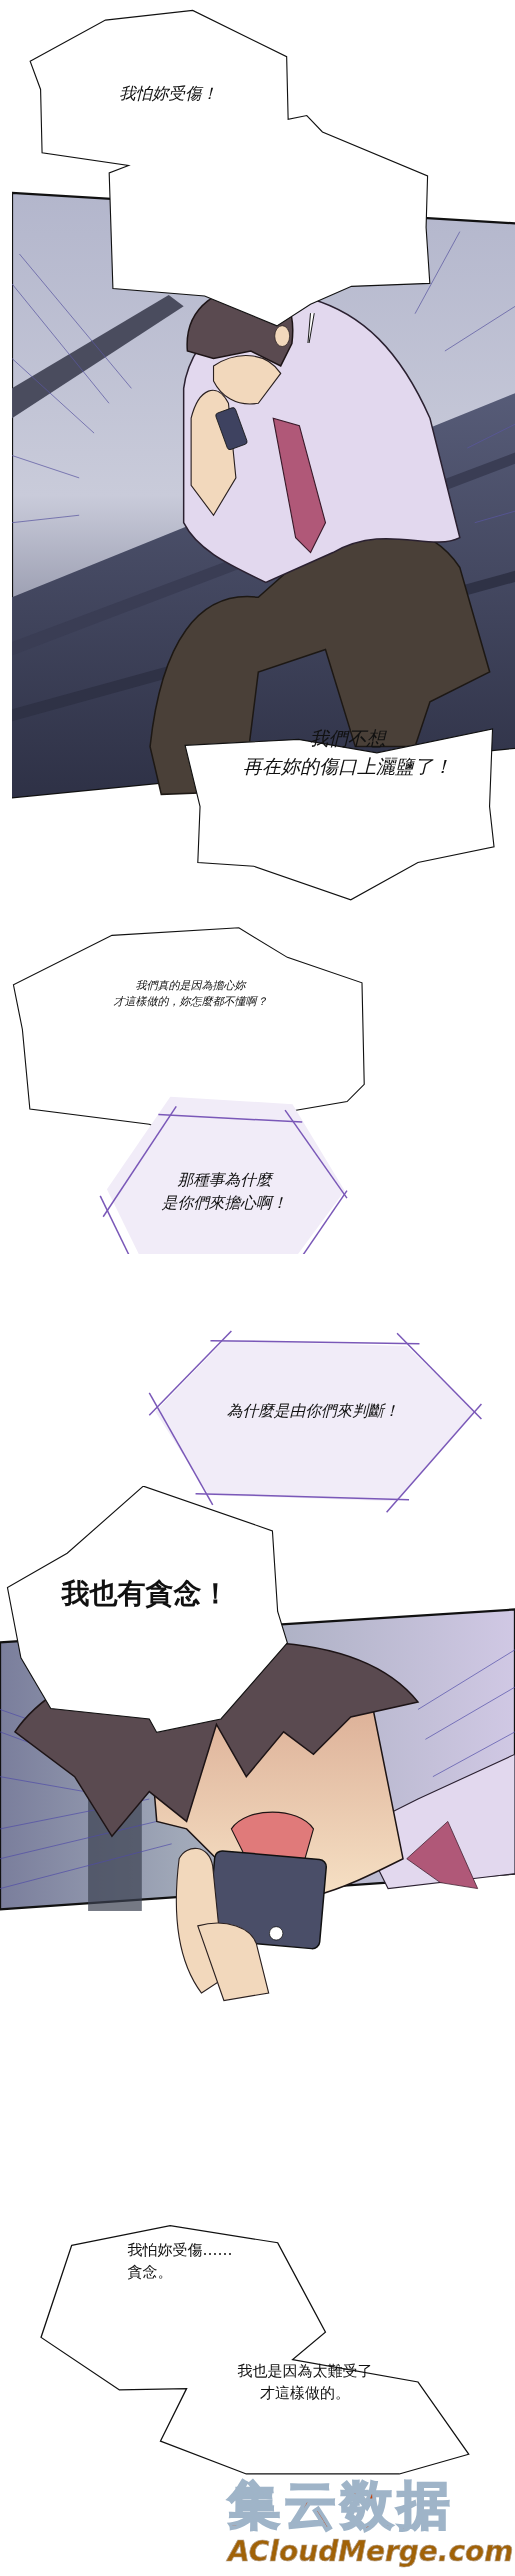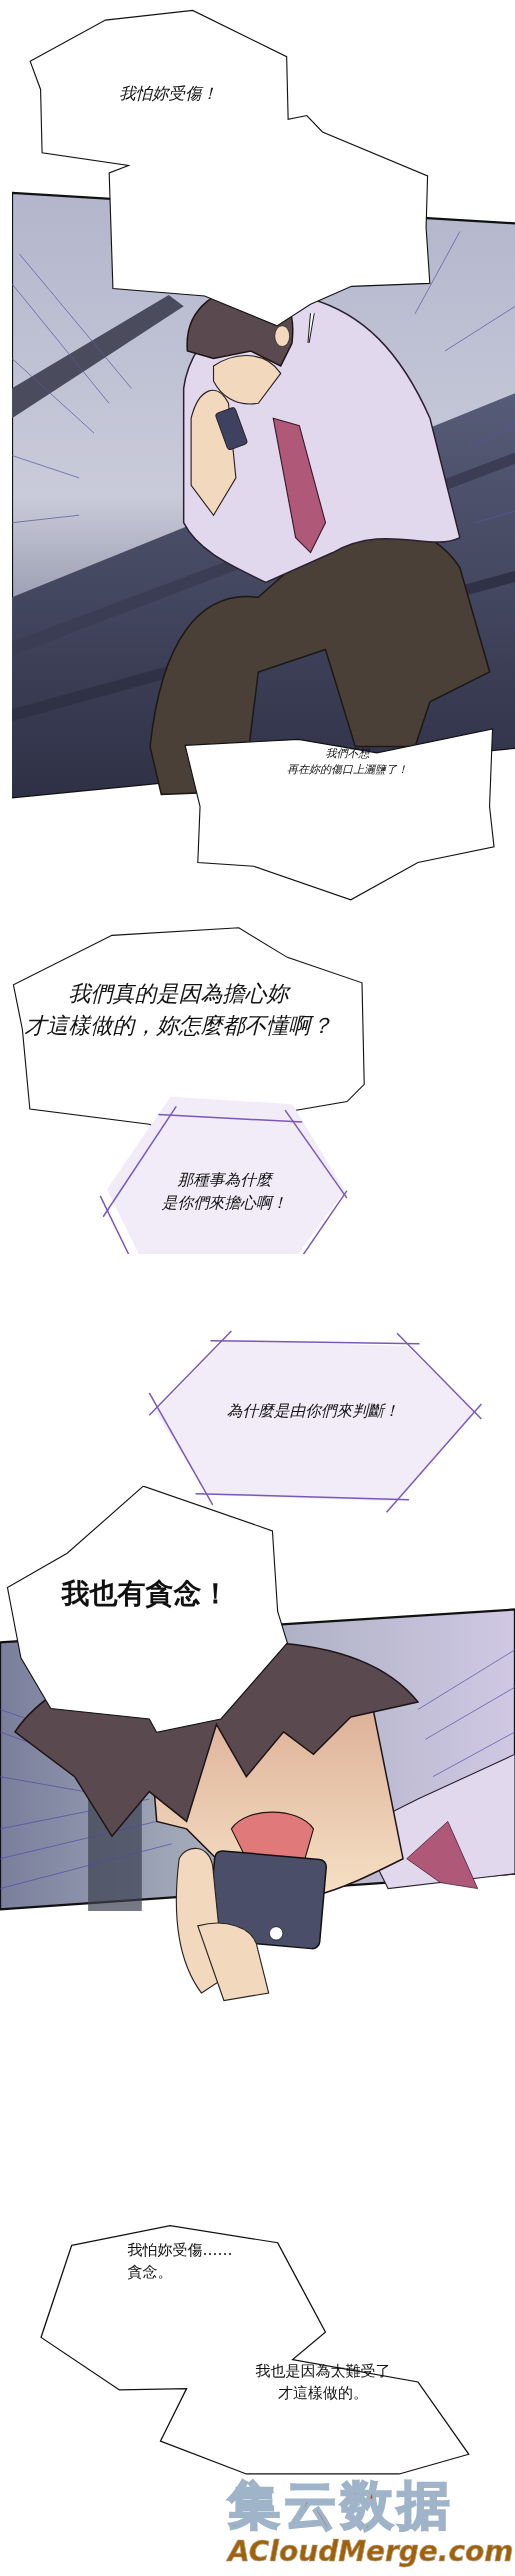--- a/index.html
+++ b/index.html
@@ -70,27 +70,27 @@
     <polygon points="24,82 125,27 242,14 368,76 370,160 395,155 416,177 557,236 555,305 560,380 455,384 400,408 355,437 258,397 135,387 130,232 156,222 40,205 38,120" fill="#fff" stroke="#111" stroke-width="1.5"></polygon>
 
     <polyline points="405,420 395,478 400,420" fill="#fff" stroke="#111" stroke-width="1.3"></polyline>
   </svg>
   <div class="txt it" style="left:82px;top:82px;width:149px;font-size:16.4px;">我怕妳受傷！</div>
 </div>
 
 <svg class="layer" style="top:717px;" width="515" height="194" viewBox="0 0 690 260">
   <polygon points="248,38 400,30 505,48 660,16 656,120 662,174 560,195 470,245 340,200 265,195 268,120" fill="#fff" stroke="#111" stroke-width="1.5"></polygon>
 </svg>
-<div class="txt it" style="left:217px;top:746px;width:261px;font-size:11px;">我們不想
+<div class="txt it" style="left:217px;top:725px;width:261px;font-size:19px;">我們不想
 再在妳的傷口上灑鹽了！</div>
 
 <svg class="layer" style="top:892px;" width="515" height="254" viewBox="0 0 690 340">
   <polygon points="150,63 320,52 385,95 485,132 488,280 465,305 385,320 270,368 200,338 40,316 30,200 18,135" fill="#fff" stroke="#111" stroke-width="1.5" transform="scale(1,0.92)"></polygon>
 </svg>
-<div class="txt it" style="left:18px;top:978px;width:321px;font-size:22px;">我們真的是因為擔心妳
+<div class="txt it" style="left:30px;top:978px;width:321px;font-size:11px;">我們真的是因為擔心妳
 才這樣做的，妳怎麼都不懂啊？</div>
 
 <svg class="layer" style="top:1090px;" width="515" height="164" viewBox="0 0 690 220">
   <polygon points="228,14 392,24 462,140 378,254 198,250 143,138" fill="#f1ecf8" stroke="none" transform="translate(0,-5)"></polygon>
   <g stroke="#7a58b8" stroke-width="2" fill="none">
     <line x1="212" y1="33" x2="405" y2="43"></line>
     <line x1="236" y1="22" x2="138" y2="170"></line>
     <line x1="382" y1="27" x2="465" y2="145"></line>
     <line x1="465" y1="135" x2="368" y2="277"></line>
     <line x1="134" y1="142" x2="205" y2="288"></line>
@@ -164,18 +164,18 @@
 <svg class="layer" style="top:1486px;" width="515" height="254" viewBox="0 0 690 340">
   <polygon points="192,0 365,60 372,168 385,210 296,312 210,330 200,312 68,298 28,230 10,136 90,90" fill="#fff" stroke="#111" stroke-width="1.5"></polygon>
 </svg>
 <div class="txt bold" style="left:41px;top:1574px;width:209px;font-size:28px;">我也有貪念！</div>
 
 <svg class="layer" style="top:2165px;" width="515" height="314" viewBox="0 0 690 420">
   <polygon points="96,122 228,92 372,118 436,254 392,296 560,330 628,440 535,470 330,470 215,420 250,340 160,342 55,262" fill="#fff" stroke="#111" stroke-width="1.8" transform="scale(1,0.88)"></polygon>
 </svg>
 <div class="txt" style="left:105px;top:2240px;width:164px;font-size:15px;text-align:left;padding-left:22.4px;">我怕妳受傷……
 貪念。</div>
-<div class="txt" style="left:222px;top:2361px;width:202px;font-size:15px;">我也是因為太難受了
+<div class="txt" style="left:204px;top:2361px;width:202px;font-size:15px;">我也是因為太難受了
 才這樣做的。</div>
 
 <div class="wm1" style="left:228px;top:2471px;font-size:52px;">集云数据</div>
 <div class="wm2" style="left:228px;top:2535px;font-size:28px;">ACloudMerge.com</div>
 
 
 </body></html>

